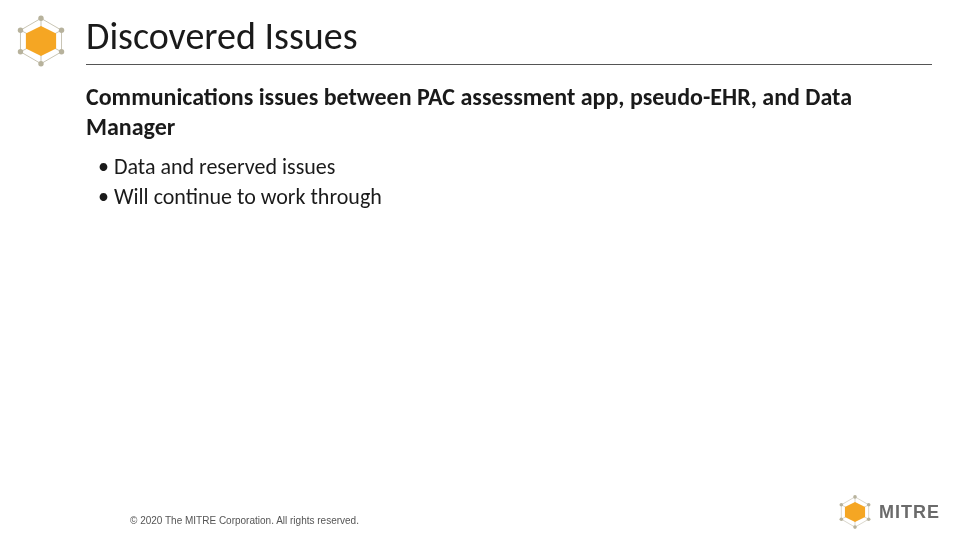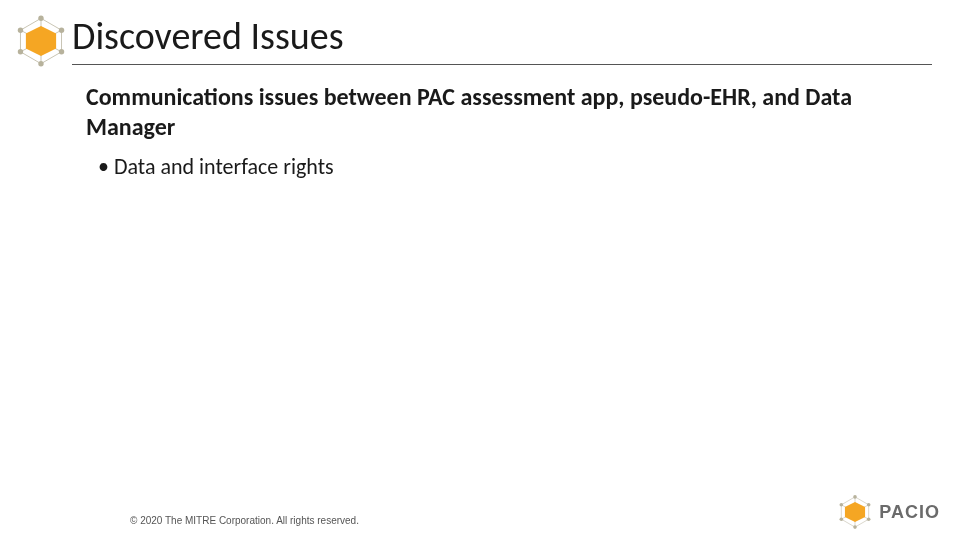--- a/index.html
+++ b/index.html
@@ -19,21 +19,21 @@
     padding: 14px 0 0 0;
   }
   .logo-top {
     width: 54px;
     height: 54px;
     margin-left: 14px;
     flex: 0 0 auto;
   }
   .title-wrap {
     flex: 1 1 auto;
-    margin-left: 4px;
+    margin-left: 18px;
     padding-right: 28px;
   }
   .title {
     font-size: 38px;
     font-weight: 400;
     letter-spacing: 0px;
     line-height: 1.05;
     padding-bottom: 8px;
   }
   .title-rule {
@@ -120,21 +120,22 @@
   </div>
   <div class="title-wrap">
     <div class="title">Discovered Issues</div>
     <div class="title-rule"></div>
   </div>
 </div>
 
 <div class="content">
   <div class="subhead">Communications issues between PAC assessment app, pseudo-EHR, and Data Manager</div>
   <div class="bullets">
-    <div class="item">Data and interface rights</div>
+    <div class="item">Data and reserved issues</div>
+    <div class="item">Will continue to work through</div>
   </div>
 </div>
 
 <div class="footer">© 2020 The MITRE Corporation. All rights reserved.</div>
 
 <div class="brand">
   <div class="brand-logo">
     <svg class="hex-logo" viewBox="0 0 100 100" width="36" height="36" aria-hidden="true">
       <line class="edge" x1="50" y1="8" x2="88" y2="30"></line>
       <line class="edge" x1="88" y1="30" x2="88" y2="70"></line>
@@ -150,14 +151,14 @@
       <line class="edge" x1="50" y1="50" x2="12" y2="30"></line>
       <circle class="node" cx="50" cy="8" r="5"></circle>
       <circle class="node" cx="88" cy="30" r="5"></circle>
       <circle class="node" cx="88" cy="70" r="5"></circle>
       <circle class="node" cx="50" cy="92" r="5"></circle>
       <circle class="node" cx="12" cy="70" r="5"></circle>
       <circle class="node" cx="12" cy="30" r="5"></circle>
       <polygon class="core" points="50,22 78,36 78,64 50,78 22,64 22,36"></polygon>
     </svg>
   </div>
-  <div class="brand-text">PACIO</div>
+  <div class="brand-text">MITRE</div>
 </div>
 
 </body></html>

